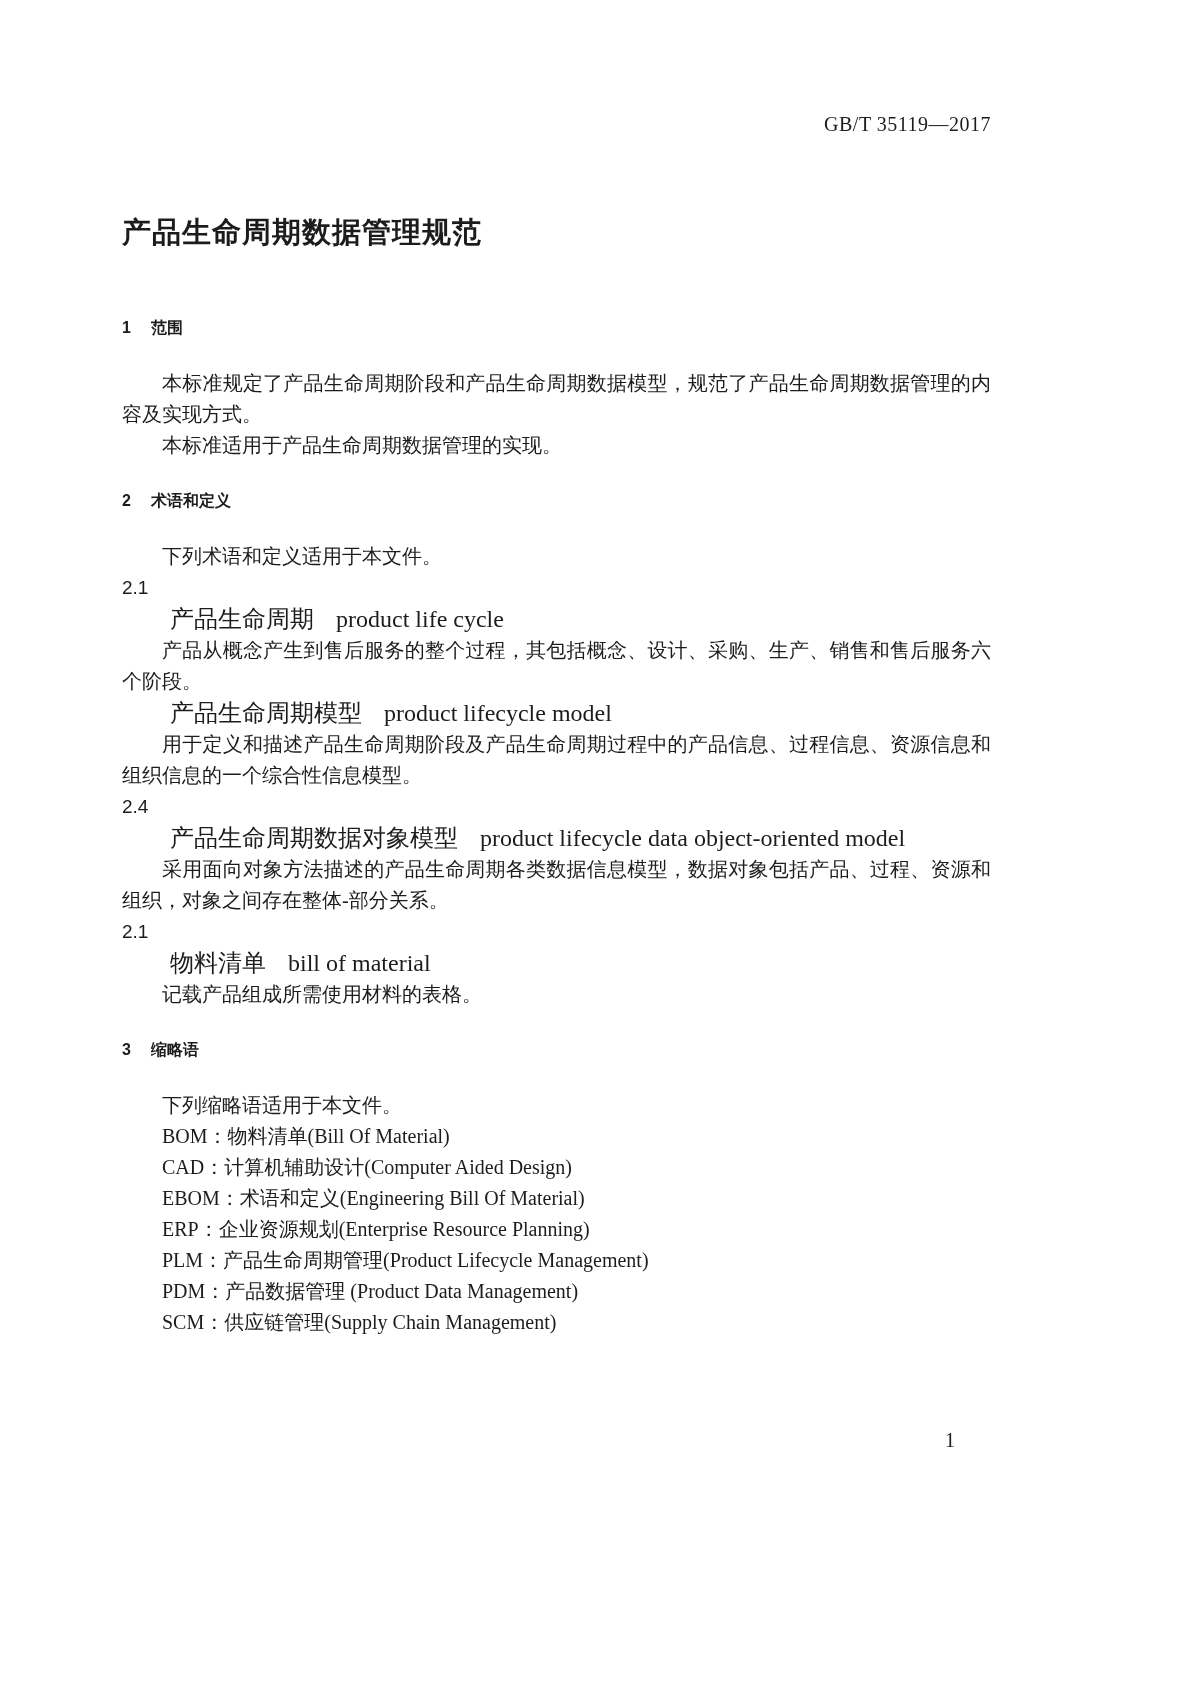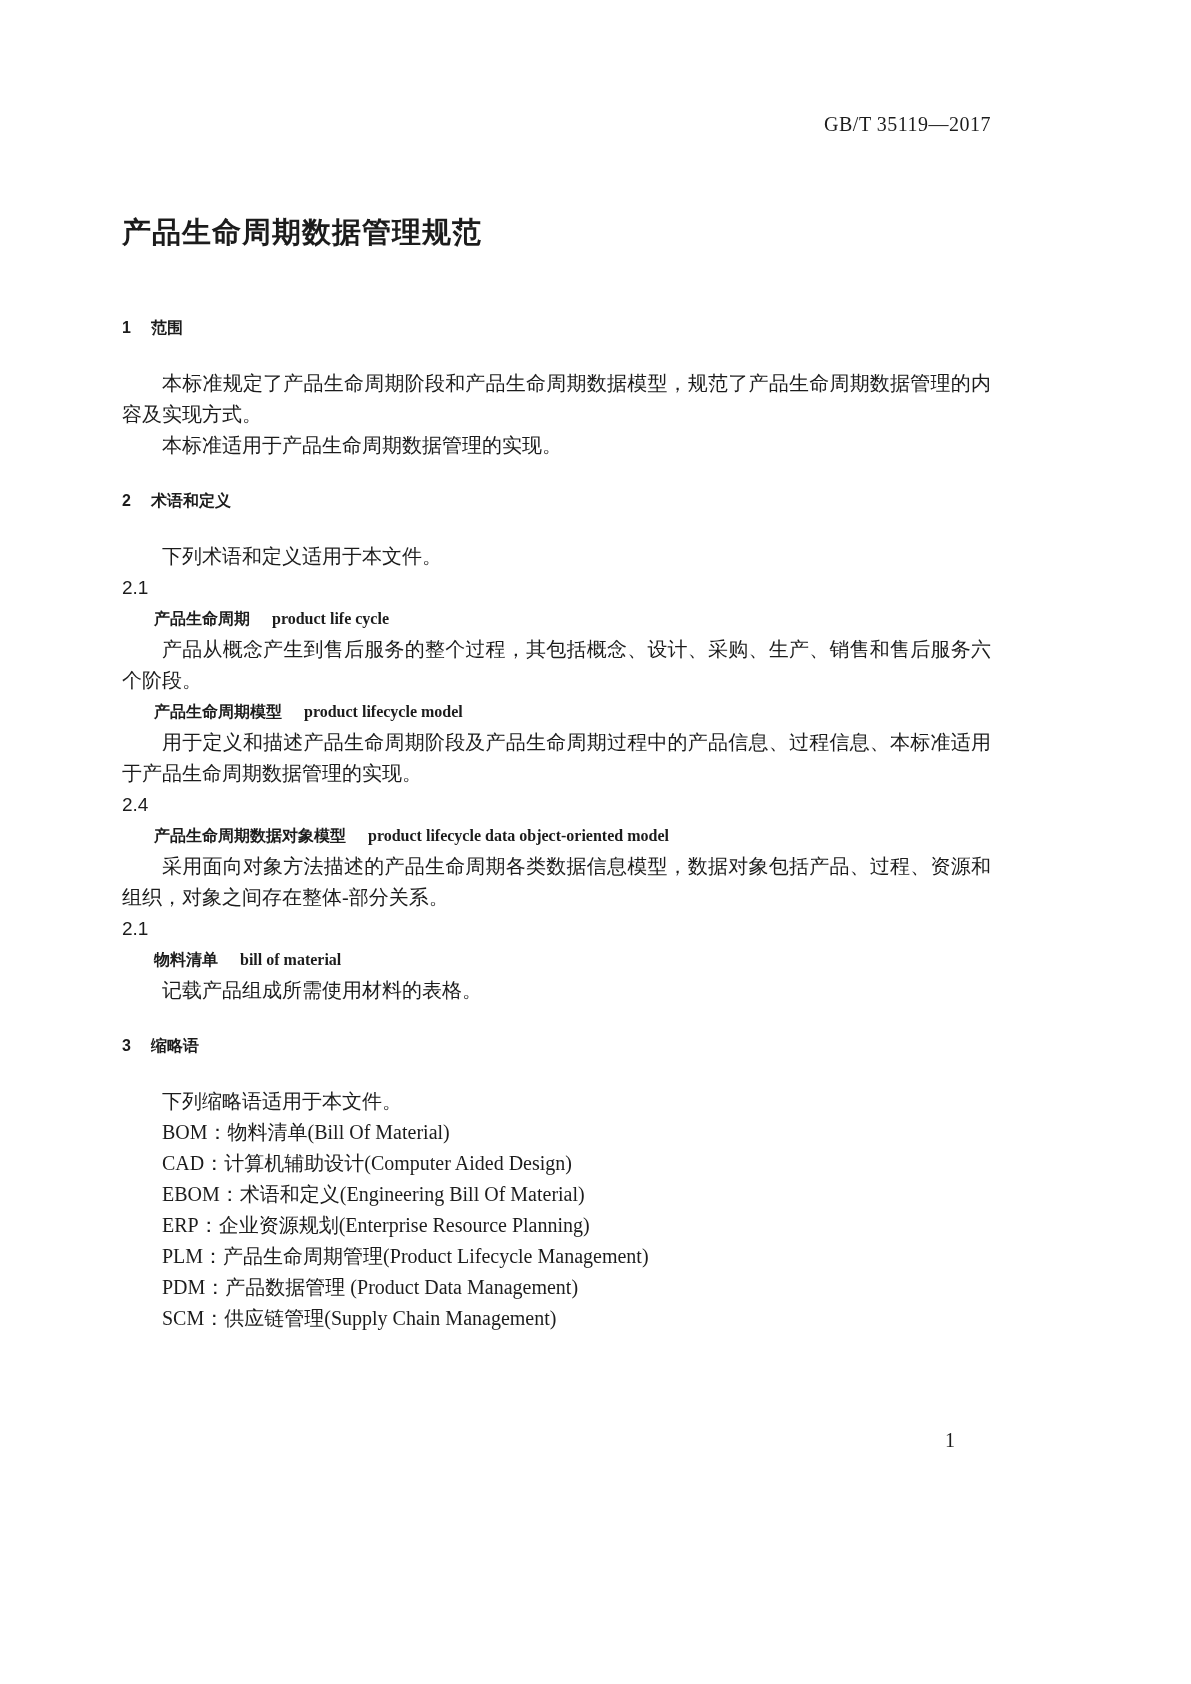--- a/index.html
+++ b/index.html
@@ -52,23 +52,23 @@
     line-height: 31px;
     text-align: justify;
   }
   .indent { text-indent: 2em; }
   .clause-num {
     font-family: "Liberation Sans", "DejaVu Sans", sans-serif;
     font-size: 19px;
     line-height: 31px;
   }
   .term-line {
-    font-size: 16px;
+    font-size: 24px;
     line-height: 31px;
-    font-weight: 700;
+    font-weight: 400;
     text-indent: 2em;
   }
   .term-zh { font-family: "Liberation Sans", "DejaVu Sans", sans-serif; }
   .term-en {
     font-family: "Liberation Serif", "DejaVu Serif", serif;
     margin-left: 22px;
   }
   .abbr-list .body { text-align: left; }
   .page-number {
     position: absolute;
@@ -107,21 +107,21 @@
         <span class="term-zh">产品生命周期</span><span class="term-en">product life cycle</span>
       </div>
       <p class="body indent">产品从概念产生到售后服务的整个过程，其包括概念、设计、采购、生产、销售和售后服务六个阶段。</p>
     </div>
 
 
     <div class="term-block">
       <div class="term-line">
         <span class="term-zh">产品生命周期模型</span><span class="term-en">product lifecycle model</span>
       </div>
-      <p class="body indent">用于定义和描述产品生命周期阶段及产品生命周期过程中的产品信息、过程信息、本标准适用于产品生命周期数据管理的实现。</p>
+      <p class="body indent">用于定义和描述产品生命周期阶段及产品生命周期过程中的产品信息、过程信息、资源信息和组织信息的一个综合性信息模型。</p>
     </div>
 
     <div class="term-block">
       <div class="clause-num">2.4</div>
       <div class="term-line">
         <span class="term-zh">产品生命周期数据对象模型</span><span class="term-en">product lifecycle data object-oriented model</span>
       </div>
       <p class="body indent">采用面向对象方法描述的产品生命周期各类数据信息模型，数据对象包括产品、过程、资源和组织，对象之间存在整体-部分关系。</p>
     </div>
 

